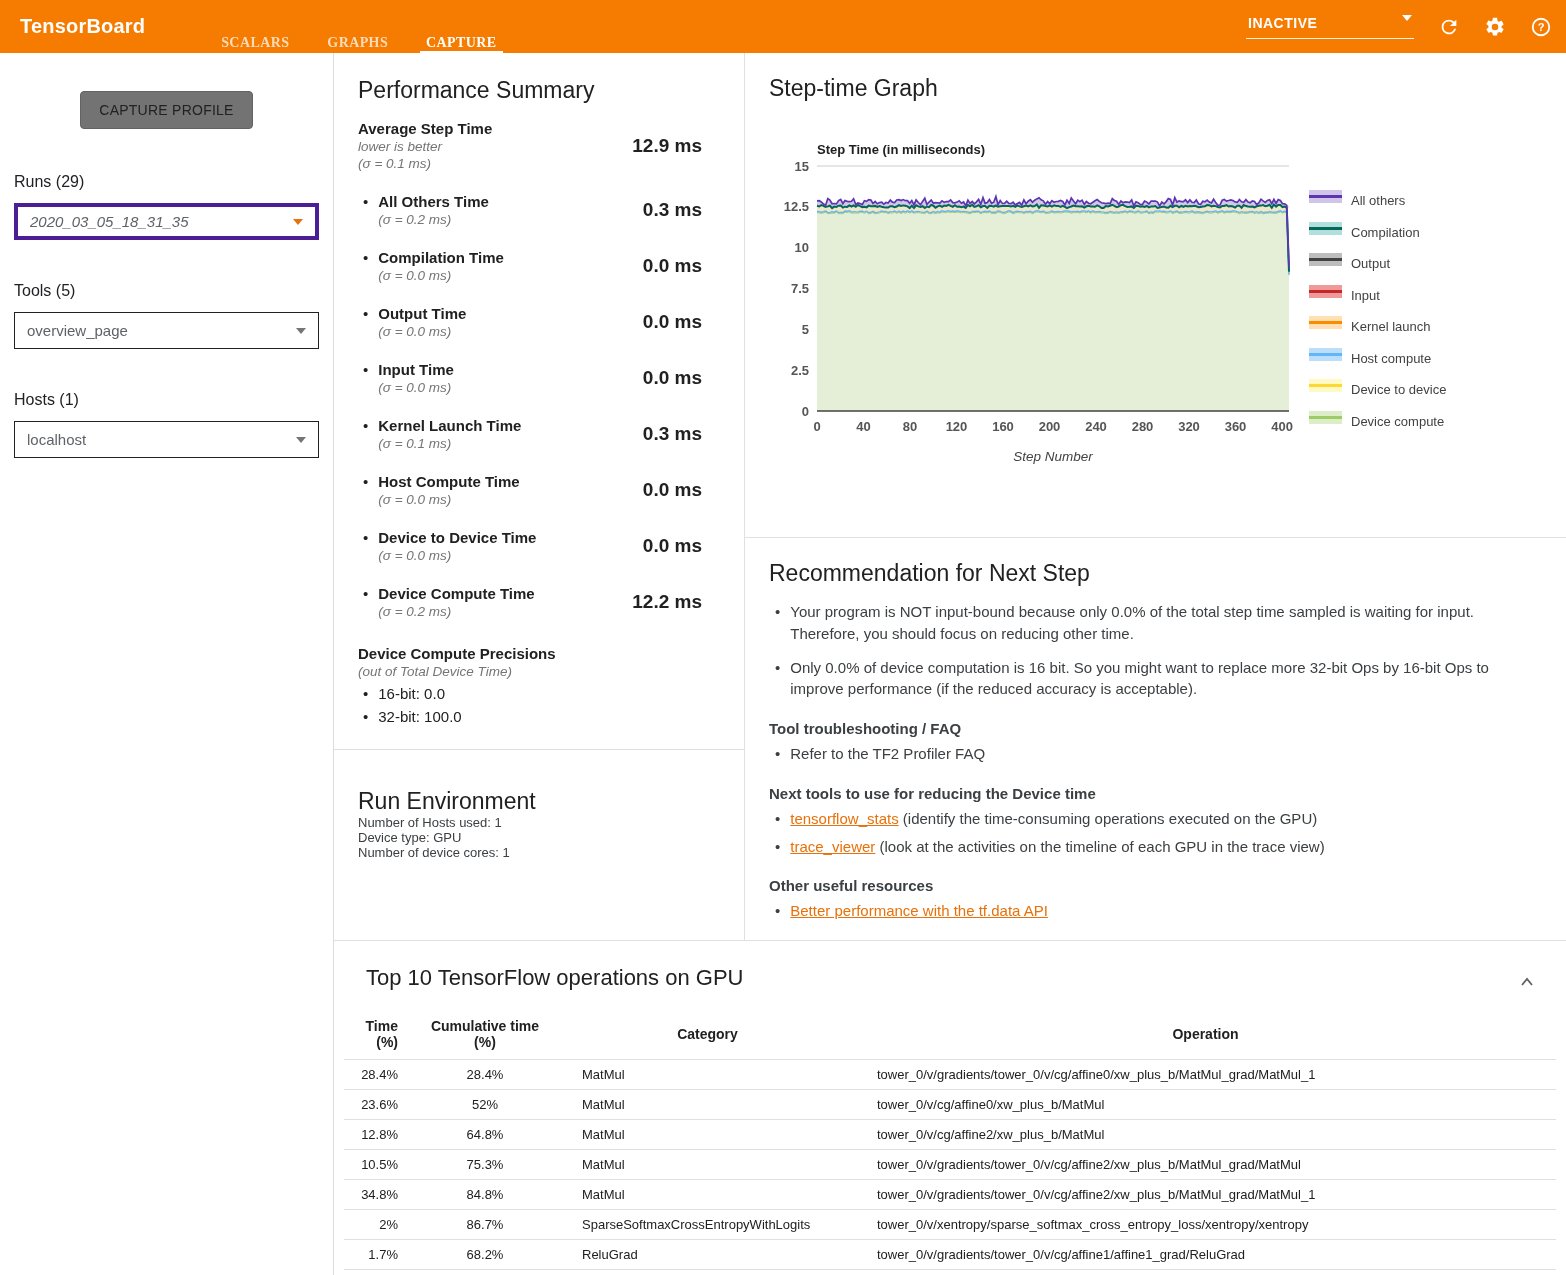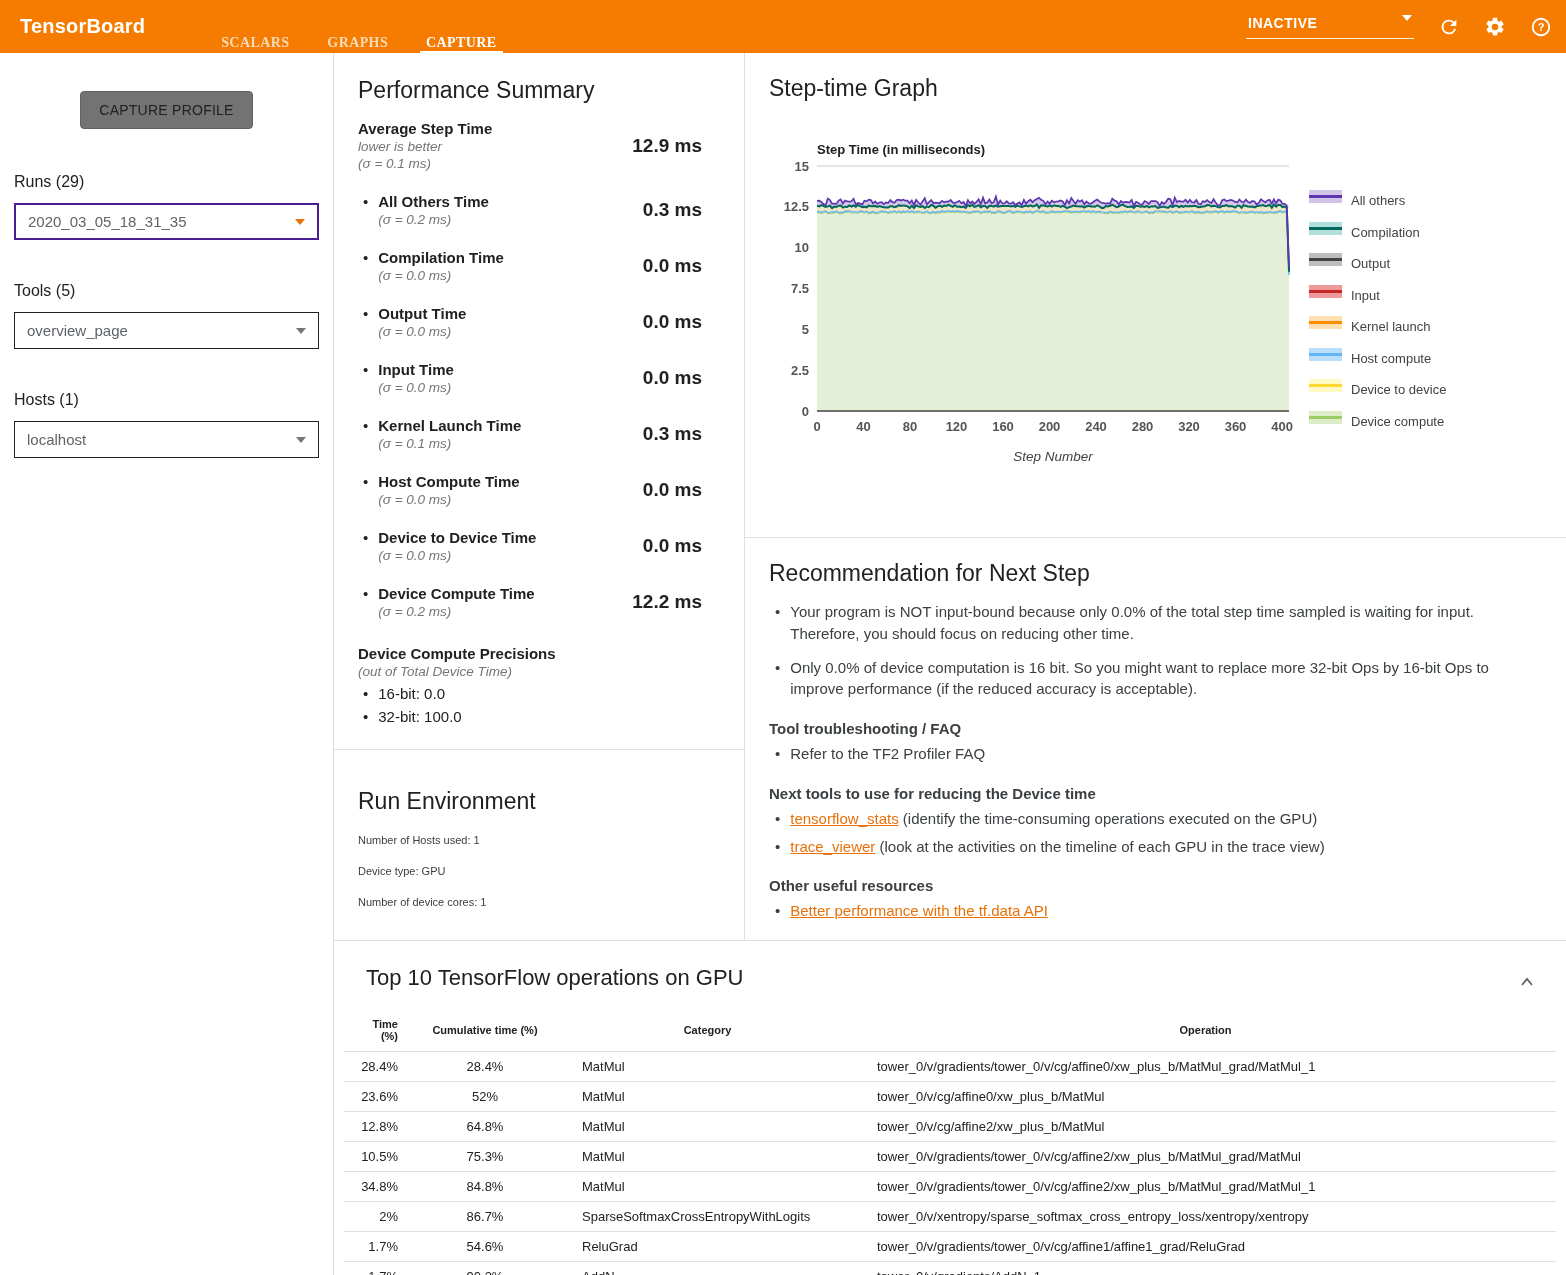--- a/index.html
+++ b/index.html
@@ -31,21 +31,21 @@
   .right-col { flex:1; }
   .bottom-section { border-top:1px solid #e0e0e0; position:relative; padding-top:24px; }
 
   
   .capture-btn { display:block; margin:16px auto 0; background:#737373; border:1px solid #5f6368;
                  border-radius:4px; padding:10px 18px; font-size:14px; letter-spacing:.25px;
                  color:#202124; cursor:pointer; font-family:inherit; }
   .side-label { margin:44px 0 12px 14px; font-size:16px; color:#202124; }
   .side-select { margin:0 14px; height:37px; border:1px solid #202124; display:flex; align-items:center;
                  justify-content:space-between; padding:0 12px; font-size:15px; color:#5f6368; cursor:pointer; }
-  .side-select.run { border:2px solid #4c1d95; }
+  .side-select.run { border:4px solid #4c1d95;font-style:italic; }
   .caret-down-g { width:0; height:0; border-left:5px solid transparent; border-right:5px solid transparent;
                   border-top:6px solid #757575; }
   .side-select.run .caret-down-g { border-top-color:#e8710a; }
   .side-label + .side-select + .side-label { margin-top:42px; }
 
   
   h2.section-title { font-size:23px; font-weight:400; color:#212121; }
 
   
   .perf-section { min-height:667px; border-bottom:1px solid #e0e0e0; padding:24px; }
@@ -55,21 +55,21 @@
   .perf-sigma { font-size:13.5px; font-style:italic; color:#757575; margin-top:2px; }
   .perf-value { font-size:19px; font-weight:700; color:#212121; align-self:center; padding-right:18px; }
   .perf-row { display:flex; margin-top:22px; }
   .perf-bullet { font-size:15px; margin:0 10px 0 5px; color:#212121; }
   .precisions { margin-top:26px; }
   .prec-item { display:flex; font-size:15px; margin-top:6px; color:#212121; }
 
   
   .runenv-section { padding:24px; min-height:190px; }
   .runenv-section h2 { margin-top:14px; }
-  .runenv-line { font-size:11px; color:#3c4043; margin-top:19px; }
+  .runenv-line { font-size:13px; color:#3c4043; }
 
   
   .graph-section { min-height:485px; border-bottom:1px solid #e0e0e0; padding:22px 0 0 24px; }
   .chart-row { display:flex; margin-top:36px; }
   .legend { margin-left:16px; margin-top:47px; }
   .legend-item { display:flex; align-items:center; margin-bottom:8.5px; }
   .legend-swatch { width:33px; height:13px; margin-right:9px; position:relative; }
   .legend-swatch .line { position:absolute; left:0; right:0; top:5px; height:3px; }
   .legend-label { font-size:13px; color:#424242;margin-top:8px; }
 
@@ -79,21 +79,21 @@
   .rec-li { display:flex; margin-top:12px; font-size:15px; line-height:1.45; color:#3c4043; }
   .rec-li .b { margin:0 10px 0 6px; }
   .rec-subtitle { font-size:15px; font-weight:700; color:#3c4043; margin-top:20px; }
   .rec-link { color:#e8710a; text-decoration:underline; cursor:pointer; }
   .rec-li.tight { margin-top:6px; }
 
   
   .bottom-section h2 { padding-left:32px; font-size:22px; }
   .collapse-btn { position:absolute; top:34px; right:30px; background:none; border:none; cursor:pointer; }
   .ops-table { border-collapse:collapse; width:calc(100% - 20px); margin:18px 10px 0 10px; table-layout:fixed; }
-  .ops-table th { font-size:11px; font-weight:700; color:#212121; padding:9px 12px; border-bottom:1px solid #e0e0e0; }
+  .ops-table th { font-size:14px; font-weight:700; color:#212121; padding:9px 12px; border-bottom:1px solid #e0e0e0; }
   .ops-table td { font-size:13px; color:#212121; padding:7px 12px; border-bottom:1px solid #e0e0e0;
                   white-space:nowrap; overflow:hidden; }
   .ops-table col.c1 { width:66px; } .ops-table col.c2 { width:150px; } .ops-table col.c3 { width:295px; }
   .ops-table .a-r { text-align:right; } .ops-table .a-c { text-align:center; } .ops-table .a-l { text-align:left; padding-left:22px; }
 </style>
 </head>
 <body>
 
 <div class="navbar">
   <div class="nav-title">TensorBoard</div>
@@ -430,21 +430,21 @@
               <td class="a-l">tower_0/v/gradients/tower_0/v/cg/affine2/xw_plus_b/MatMul_grad/MatMul_1</td>
             </tr>
             <tr>
               <td class="a-r">2%</td>
               <td class="a-c">86.7%</td>
               <td class="a-l">SparseSoftmaxCrossEntropyWithLogits</td>
               <td class="a-l">tower_0/v/xentropy/sparse_softmax_cross_entropy_loss/xentropy/xentropy</td>
             </tr>
             <tr>
               <td class="a-r">1.7%</td>
-              <td class="a-c">54.6%</td>
+              <td class="a-c">68.2%</td>
               <td class="a-l">ReluGrad</td>
               <td class="a-l">tower_0/v/gradients/tower_0/v/cg/affine1/affine1_grad/ReluGrad</td>
             </tr>
             <tr>
               <td class="a-r">1.7%</td>
               <td class="a-c">90.2%</td>
               <td class="a-l">AddN</td>
               <td class="a-l">tower_0/v/gradients/AddN_1</td>
             </tr>
           </tbody>

